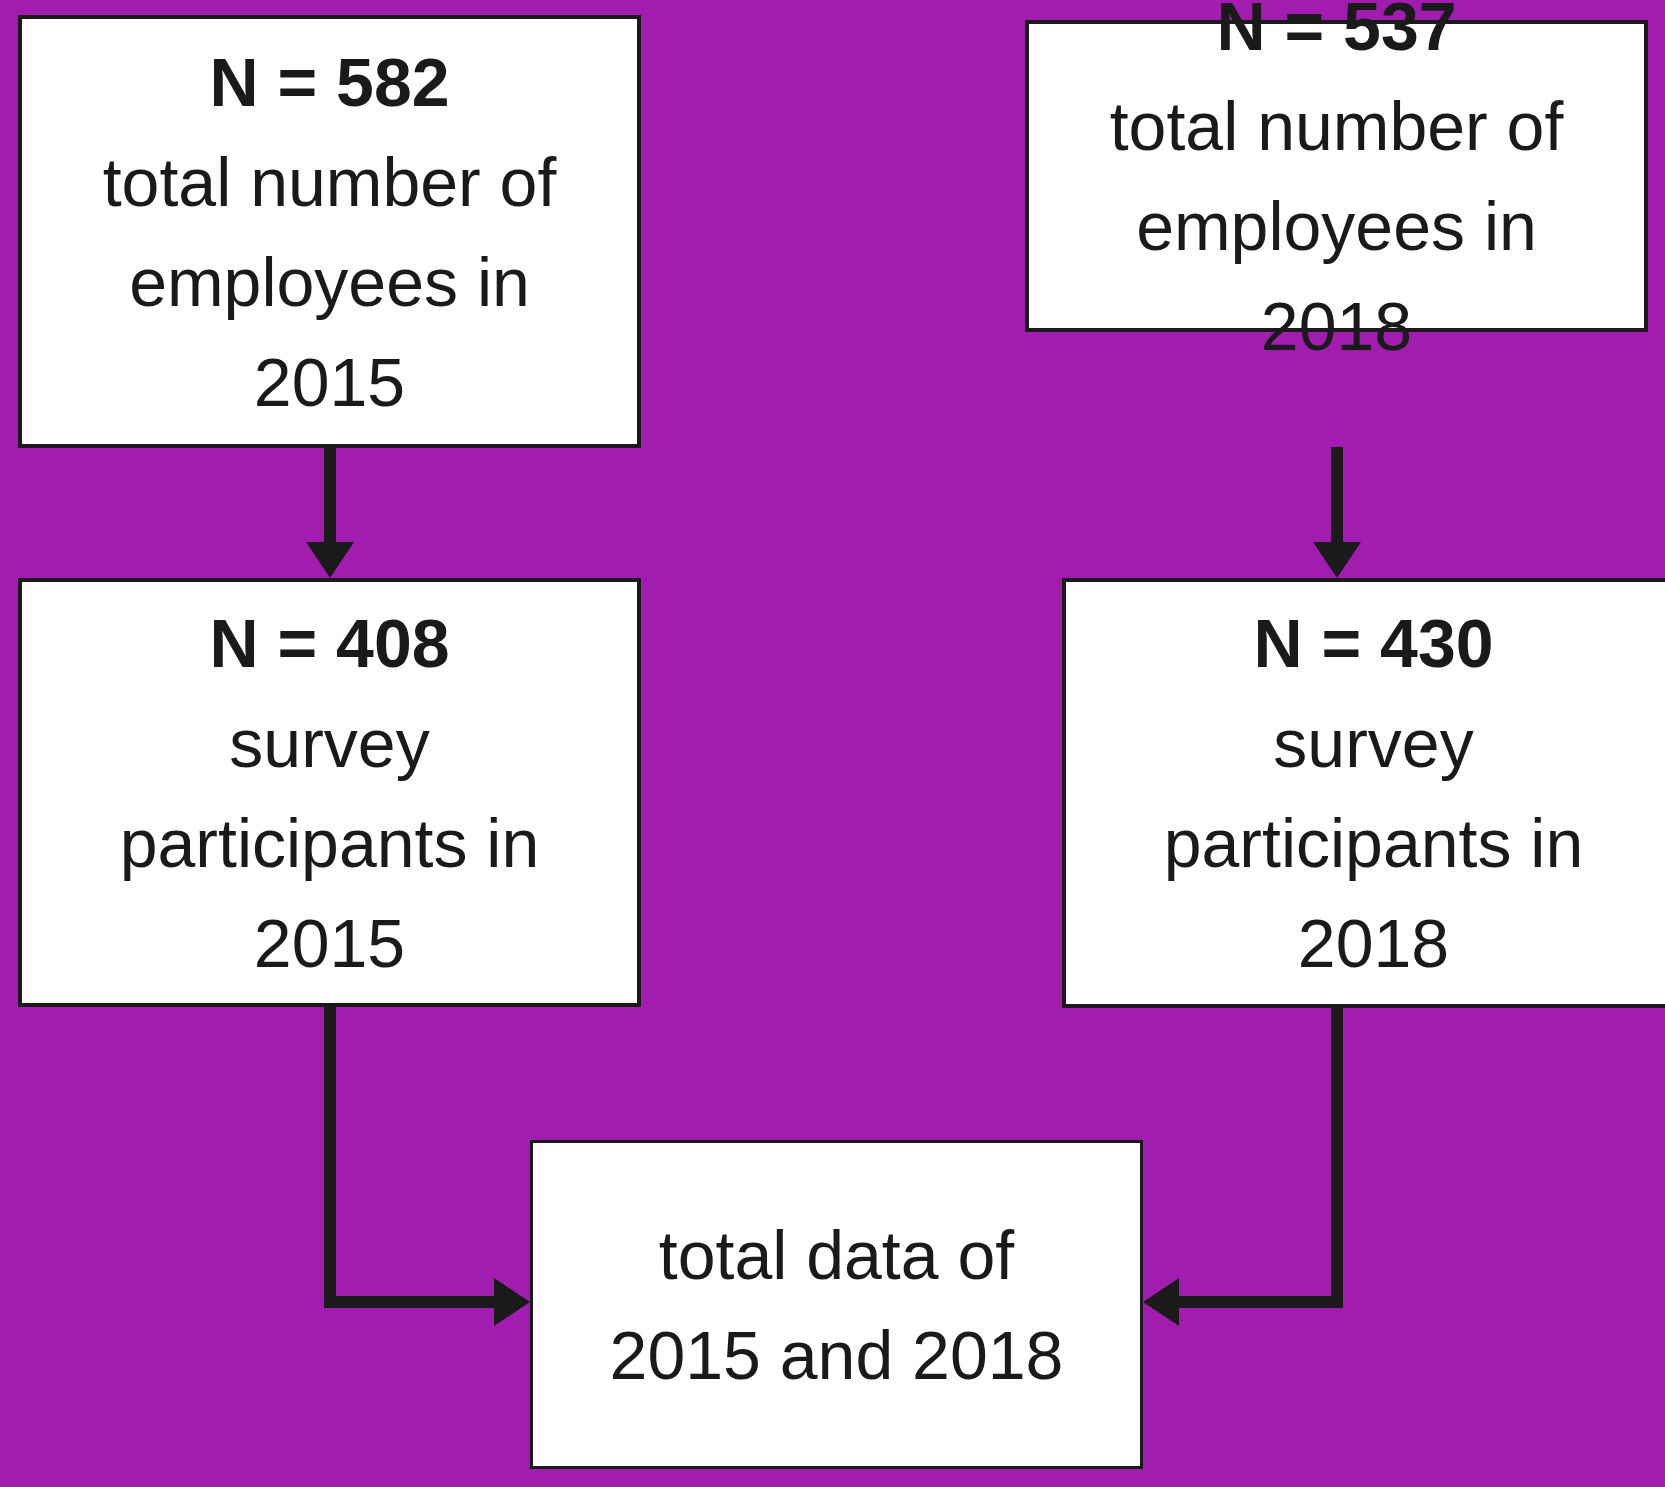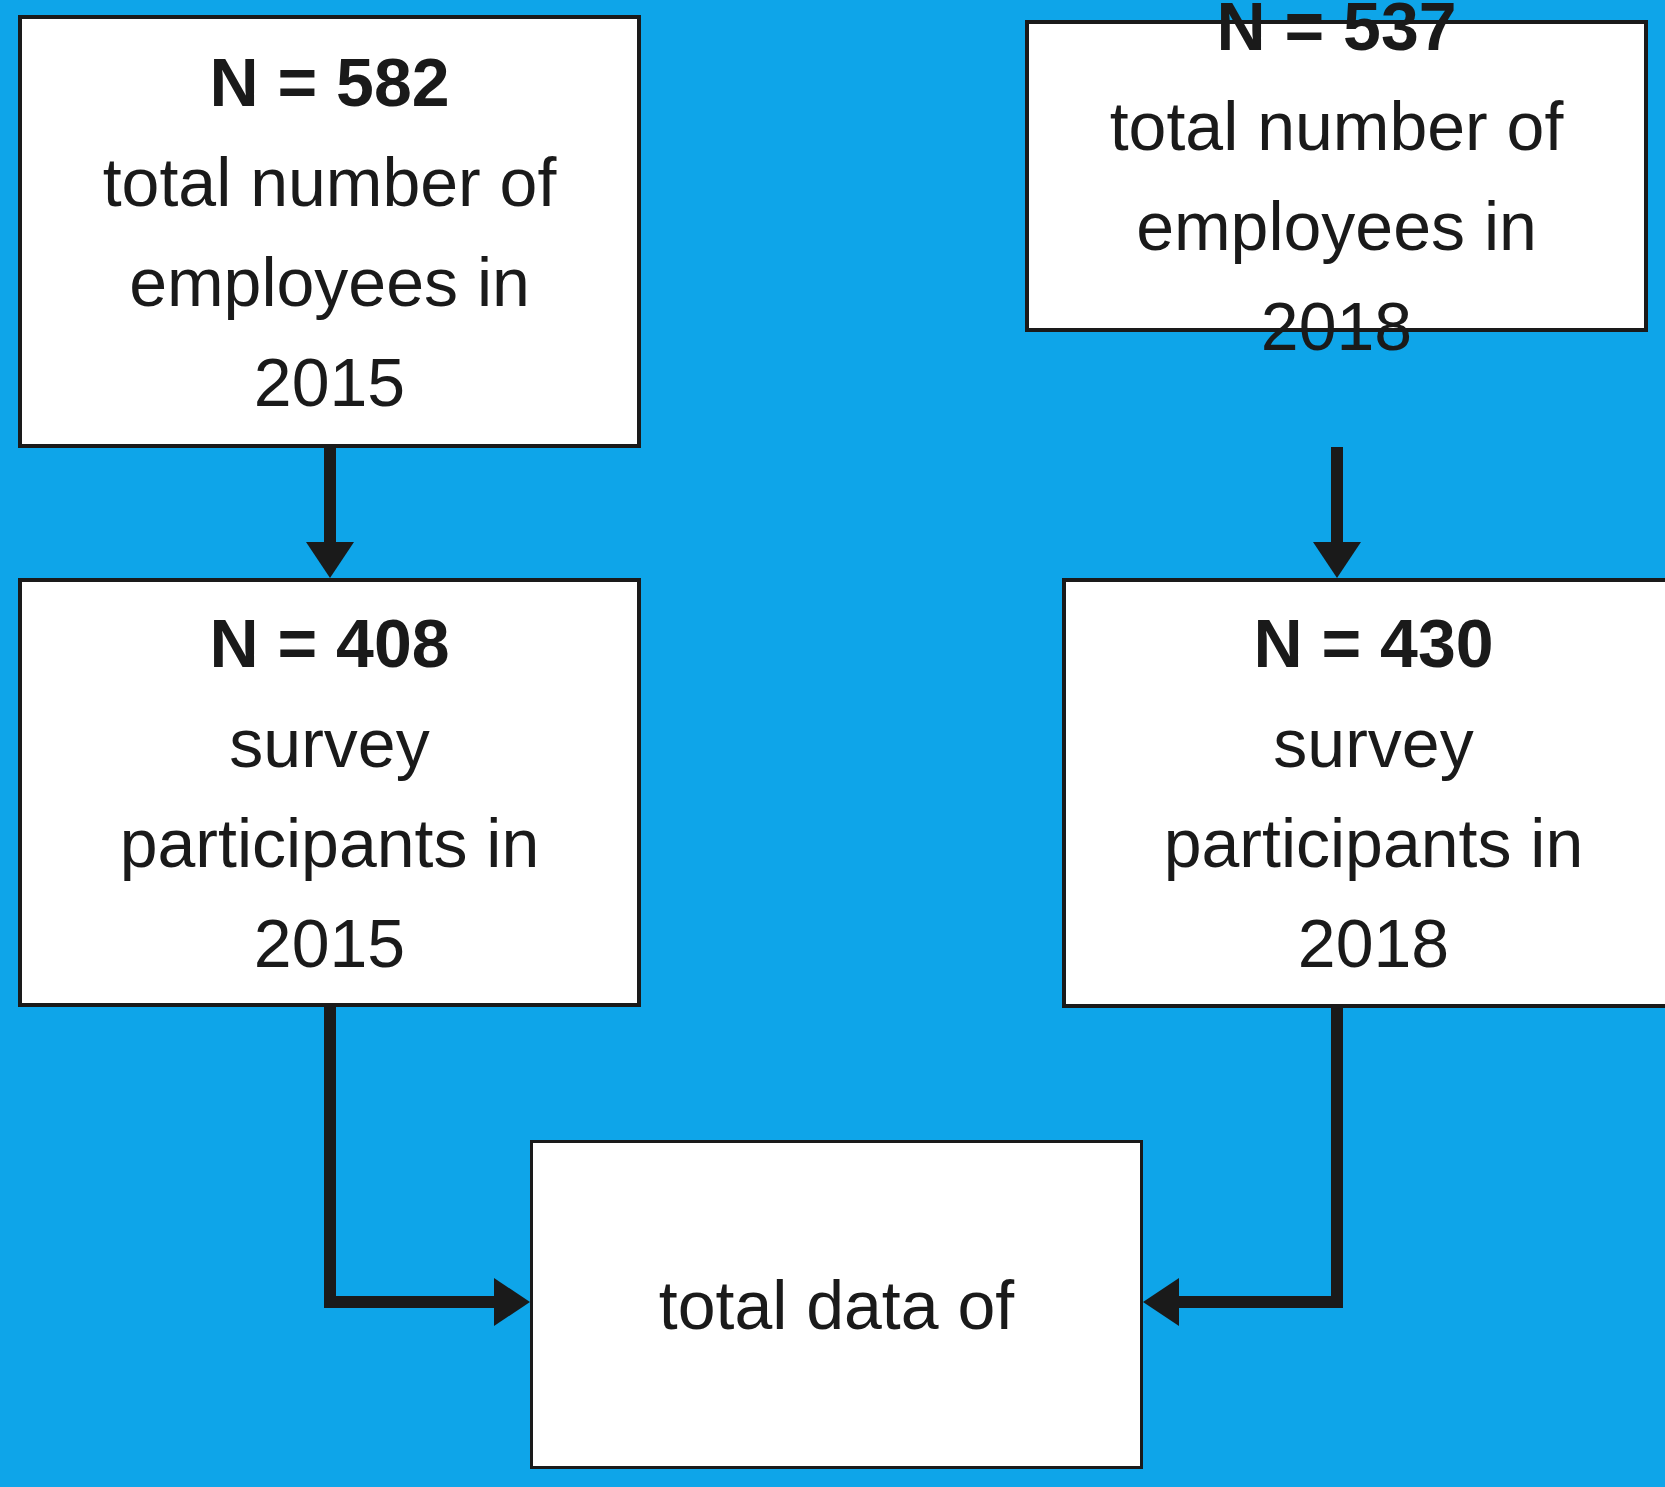--- a/index.html
+++ b/index.html
@@ -4,21 +4,21 @@
 <style>
   html, body {
     margin: 0;
     padding: 0;
     background: #ffffff;
   }
   #canvas {
     position: relative;
     width: 1665px;
     height: 1487px;
-    background: #0ea5e9;
+    background: #a21caf;
     font-family: "Liberation Sans", "DejaVu Sans", sans-serif;
     color: #1a1a1a;
     overflow: hidden;
   }
   .box {
     position: absolute;
     box-sizing: border-box;
     border: 4px solid #1a1a1a;
     background: #ffffff;
     display: flex;
@@ -109,20 +109,21 @@
 
   <div class="box" id="box-participants-2018">
     <div class="n-line">N = 430</div>
     <div class="line">survey</div>
     <div class="line">participants in</div>
     <div class="line">2018</div>
   </div>
 
   <div class="box" id="box-linked-data">
     <div class="line">total data of</div>
+    <div class="line">2015 and 2018</div>
   </div>
 
   <div>
     <div class="shaft" id="a1-shaft"></div>
     <div class="head head-down" id="a1-head"></div>
   </div>
 
   <div>
     <div class="shaft" id="a2-shaft"></div>
     <div class="head head-down" id="a2-head"></div>

